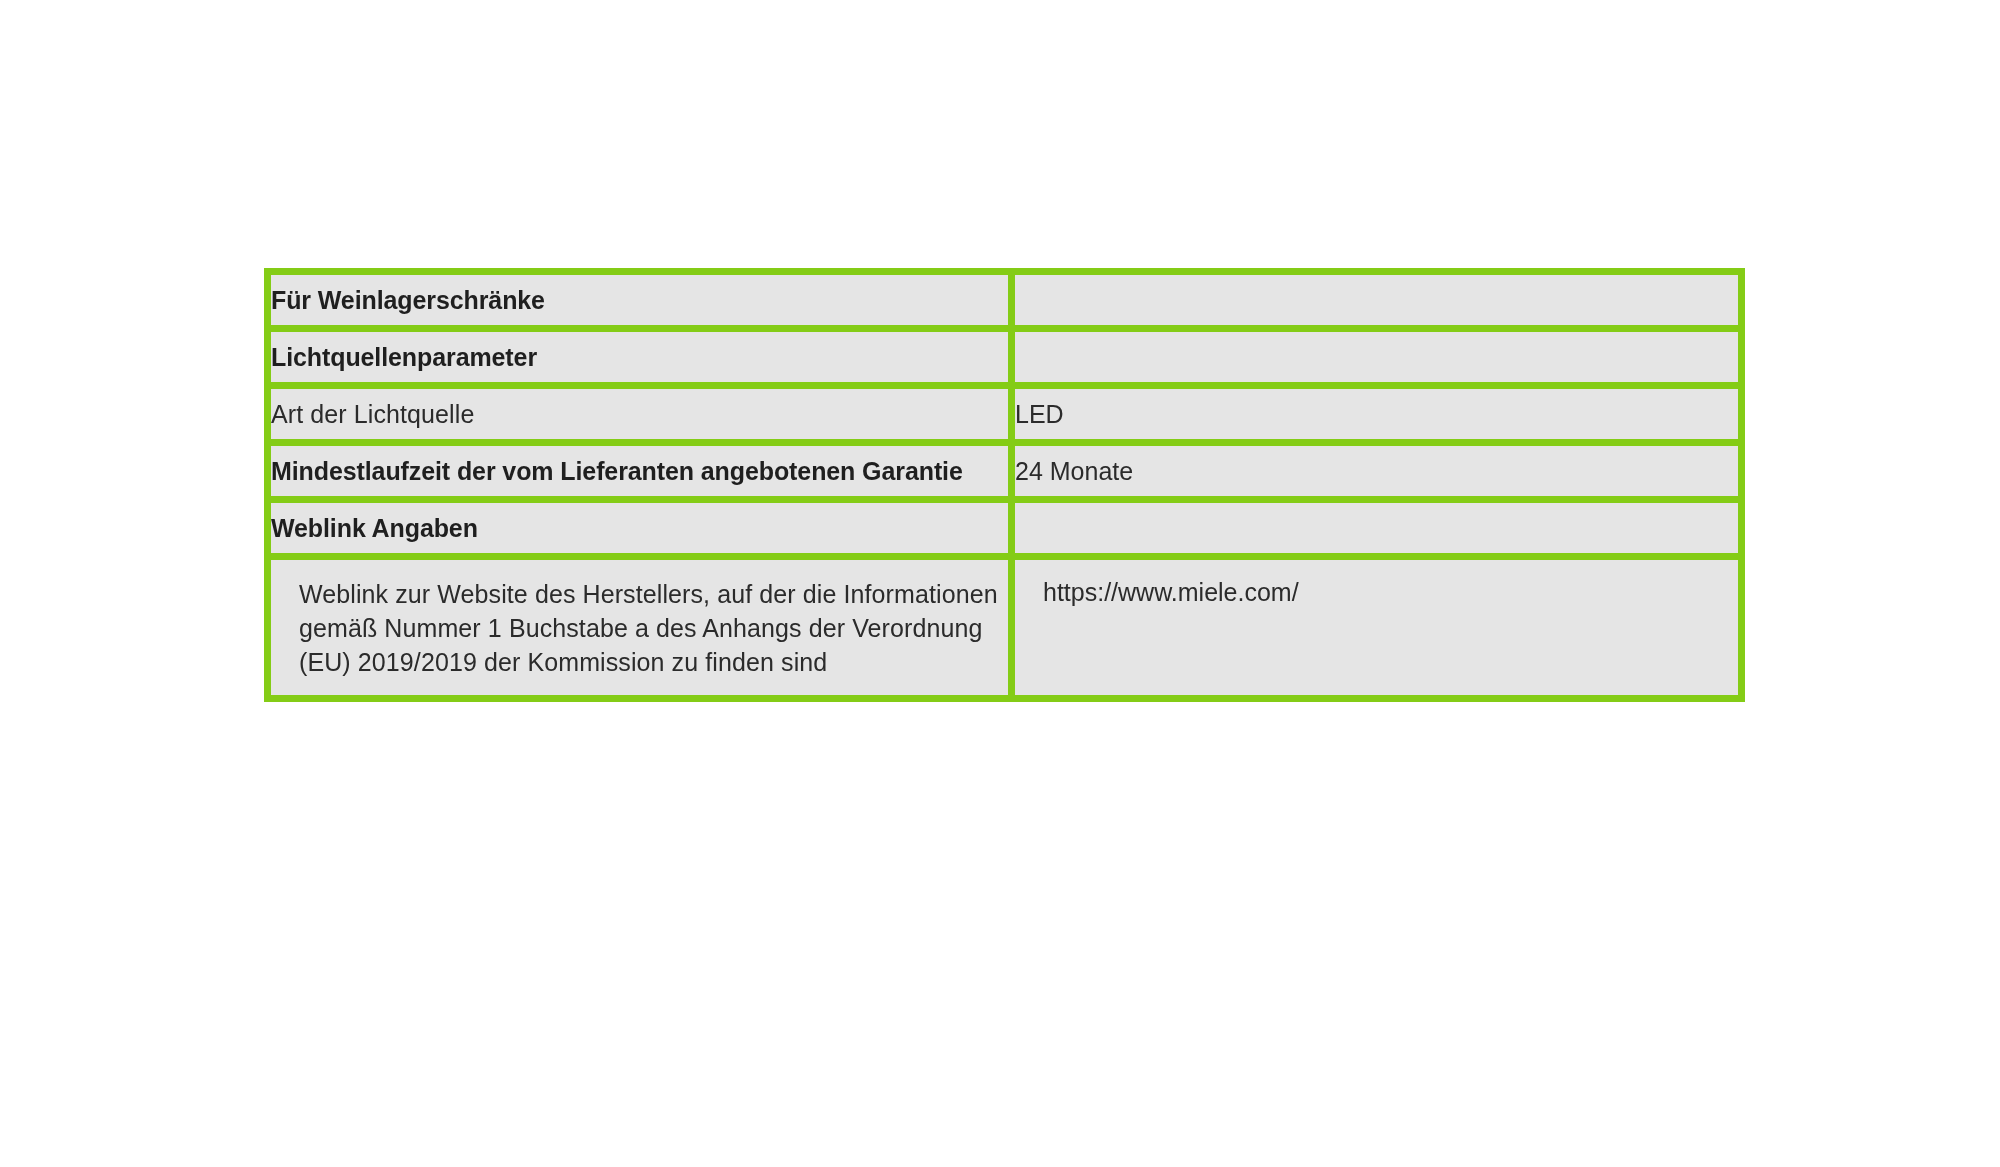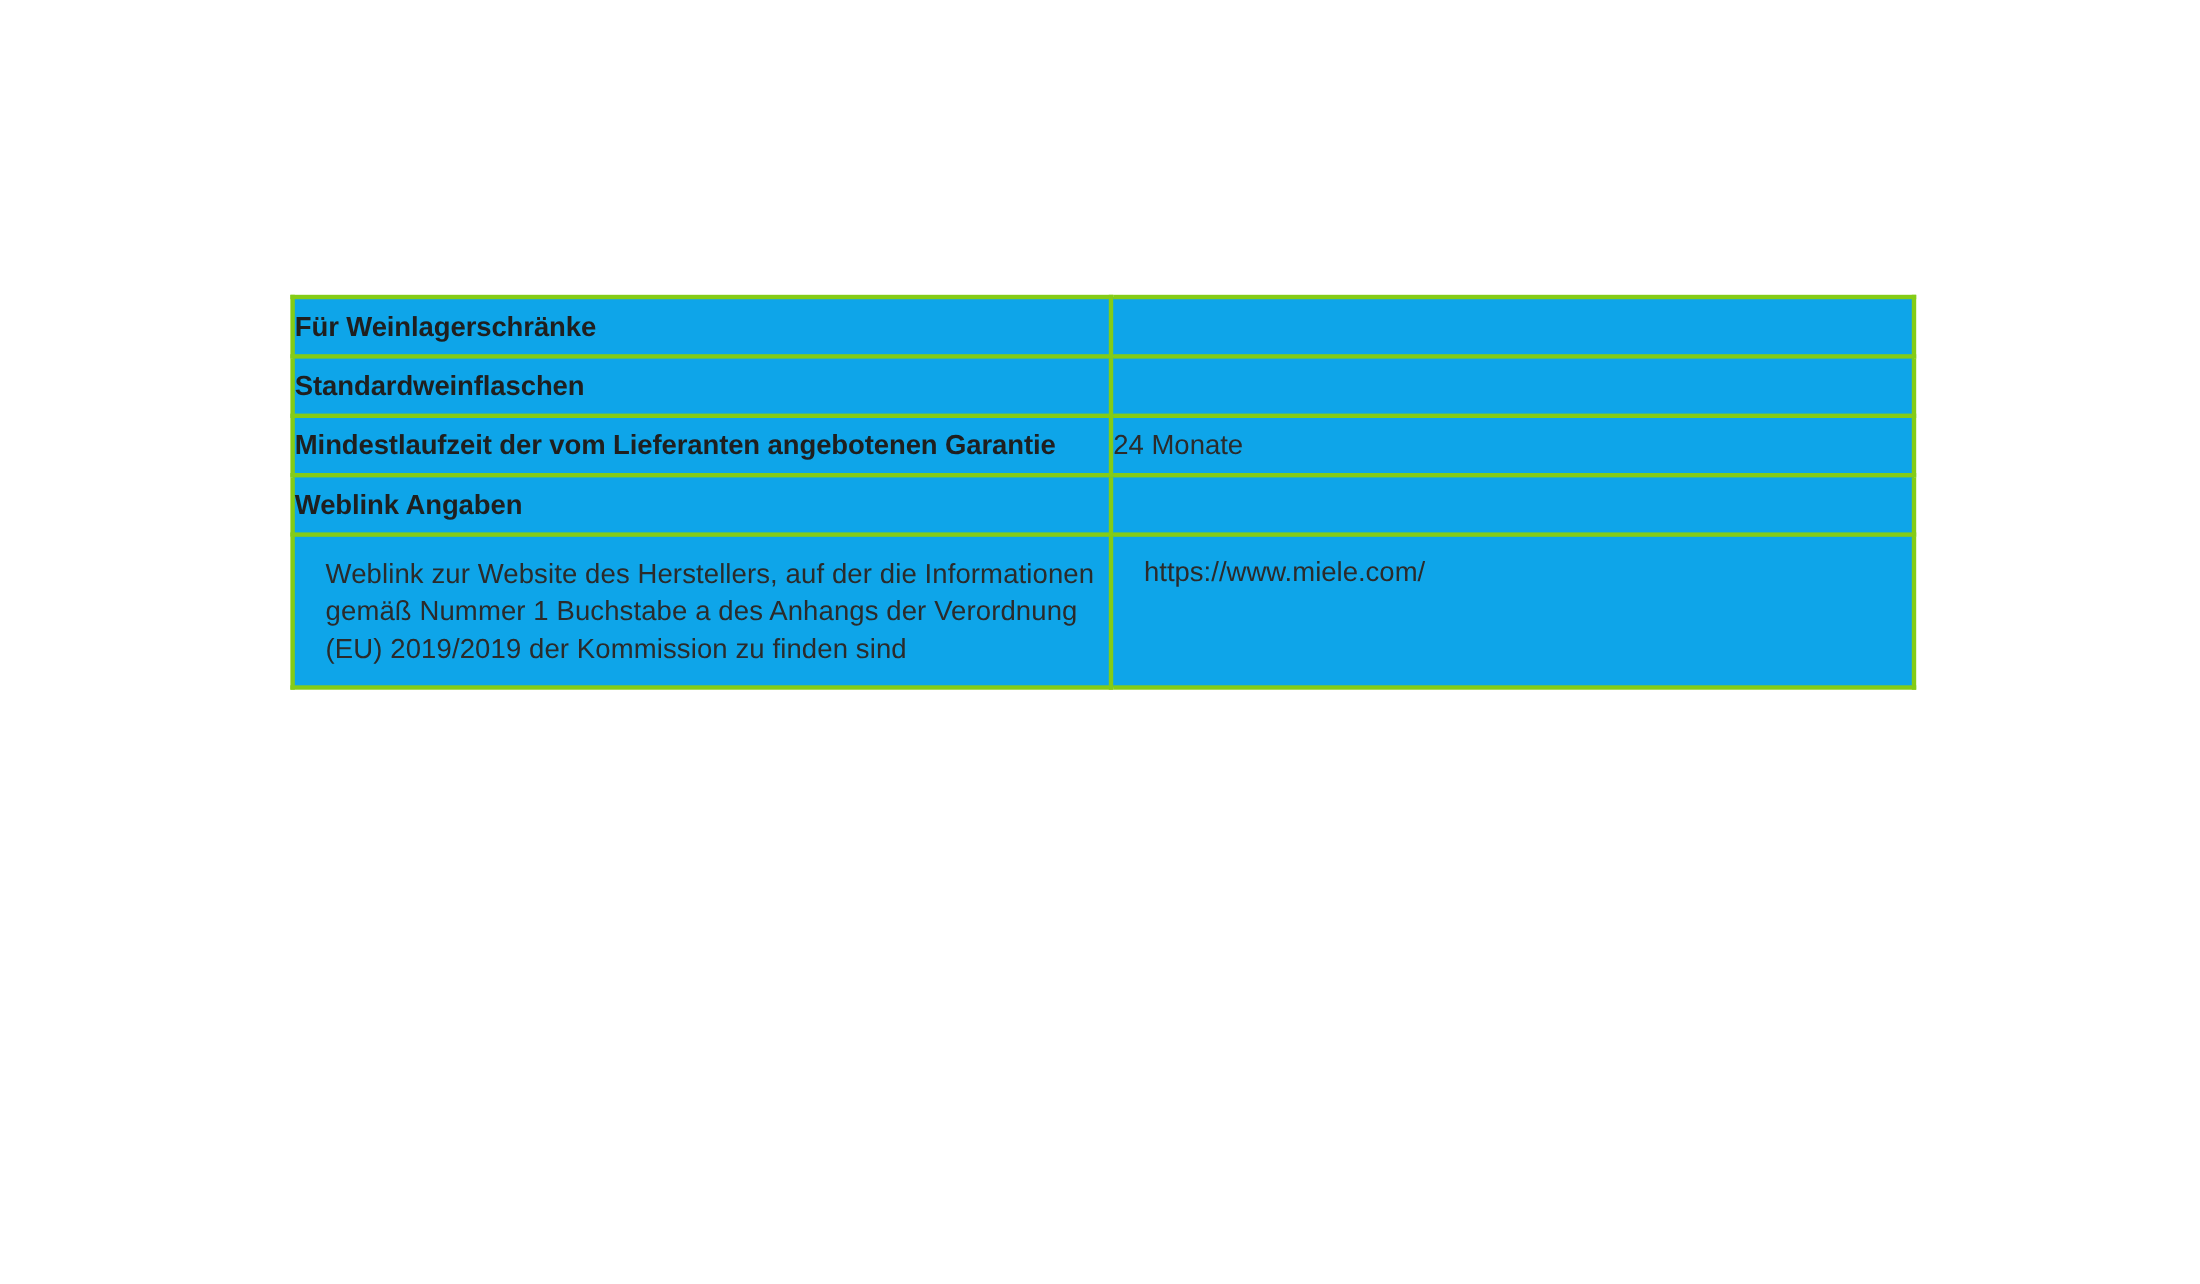--- a/index.html
+++ b/index.html
@@ -30,24 +30,24 @@
     left: 264px;
     top: 268px;
     width: 1474px;
     border-collapse: collapse;
     border-spacing: 0;
     table-layout: fixed;
     background: #ffffff;
   }
 
   .spec-table td {
-    border: 4px solid #84cc16;
+    border: 7px solid #84cc16;
     padding: 0;
     vertical-align: middle;
-    background: #0ea5e9;
+    background: #e5e5e5;
   }
 
   
   col.c-label { width: 744px; }
   col.c-value { width: 730px; }
 
   
   tr.row-section td,
   tr.row-data td,
   tr.row-note td,
@@ -121,24 +121,28 @@
     </colgroup>
     <tbody>
 
       <tr class="row-section">
         <td class="cell-label bold">Für Weinlagerschränke</td>
         <td class="cell-value"></td>
       </tr>
 
 
       <tr class="row-section">
-        <td class="cell-label bold">Standardweinflaschen</td>
+        <td class="cell-label bold">Lichtquellenparameter</td>
         <td class="cell-value"></td>
       </tr>
 
+      <tr class="row-data">
+        <td class="cell-label">Art der Lichtquelle</td>
+        <td class="cell-value">LED</td>
+      </tr>
 
 
       <tr class="row-data">
         <td class="cell-label bold">Mindestlaufzeit der vom Lieferanten angebotenen Garantie</td>
         <td class="cell-value">24 Monate</td>
       </tr>
 
       <tr class="row-section">
         <td class="cell-label bold">Weblink Angaben</td>
         <td class="cell-value"></td>

